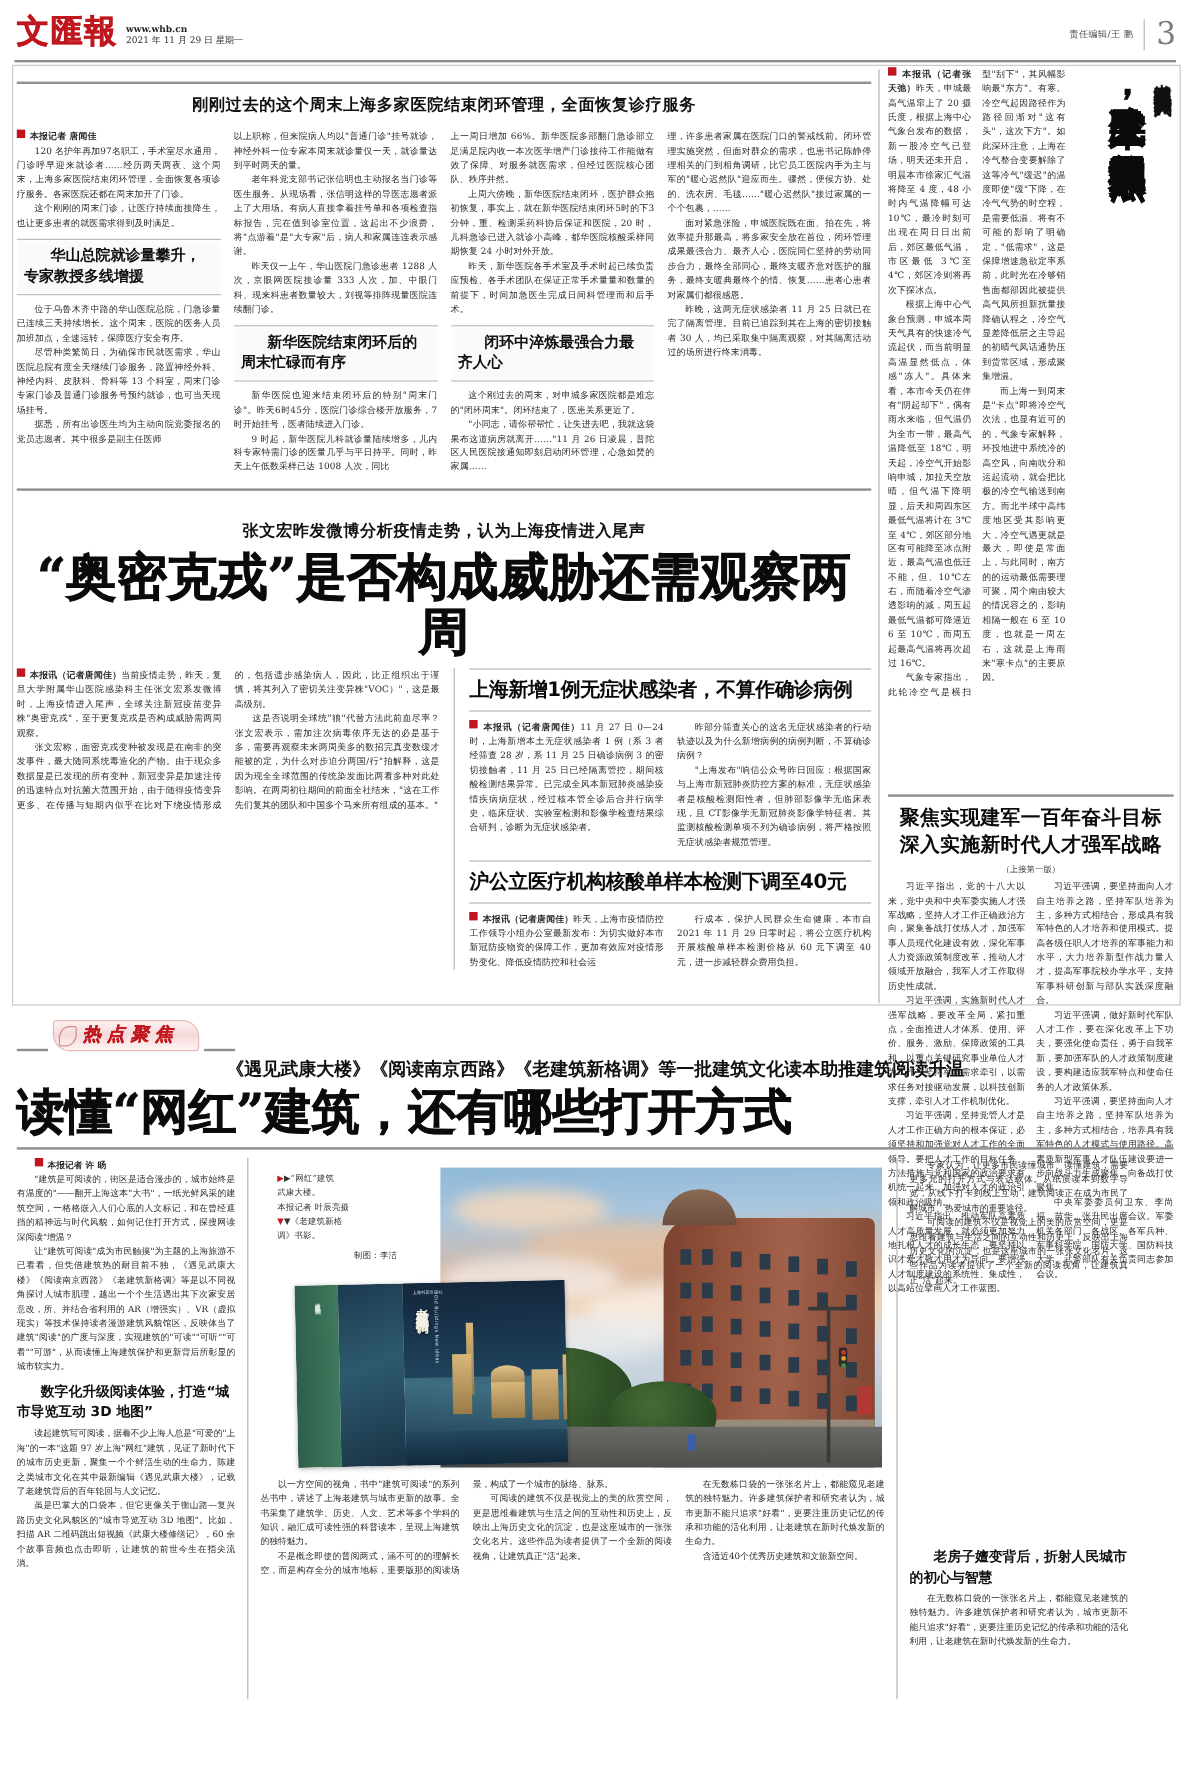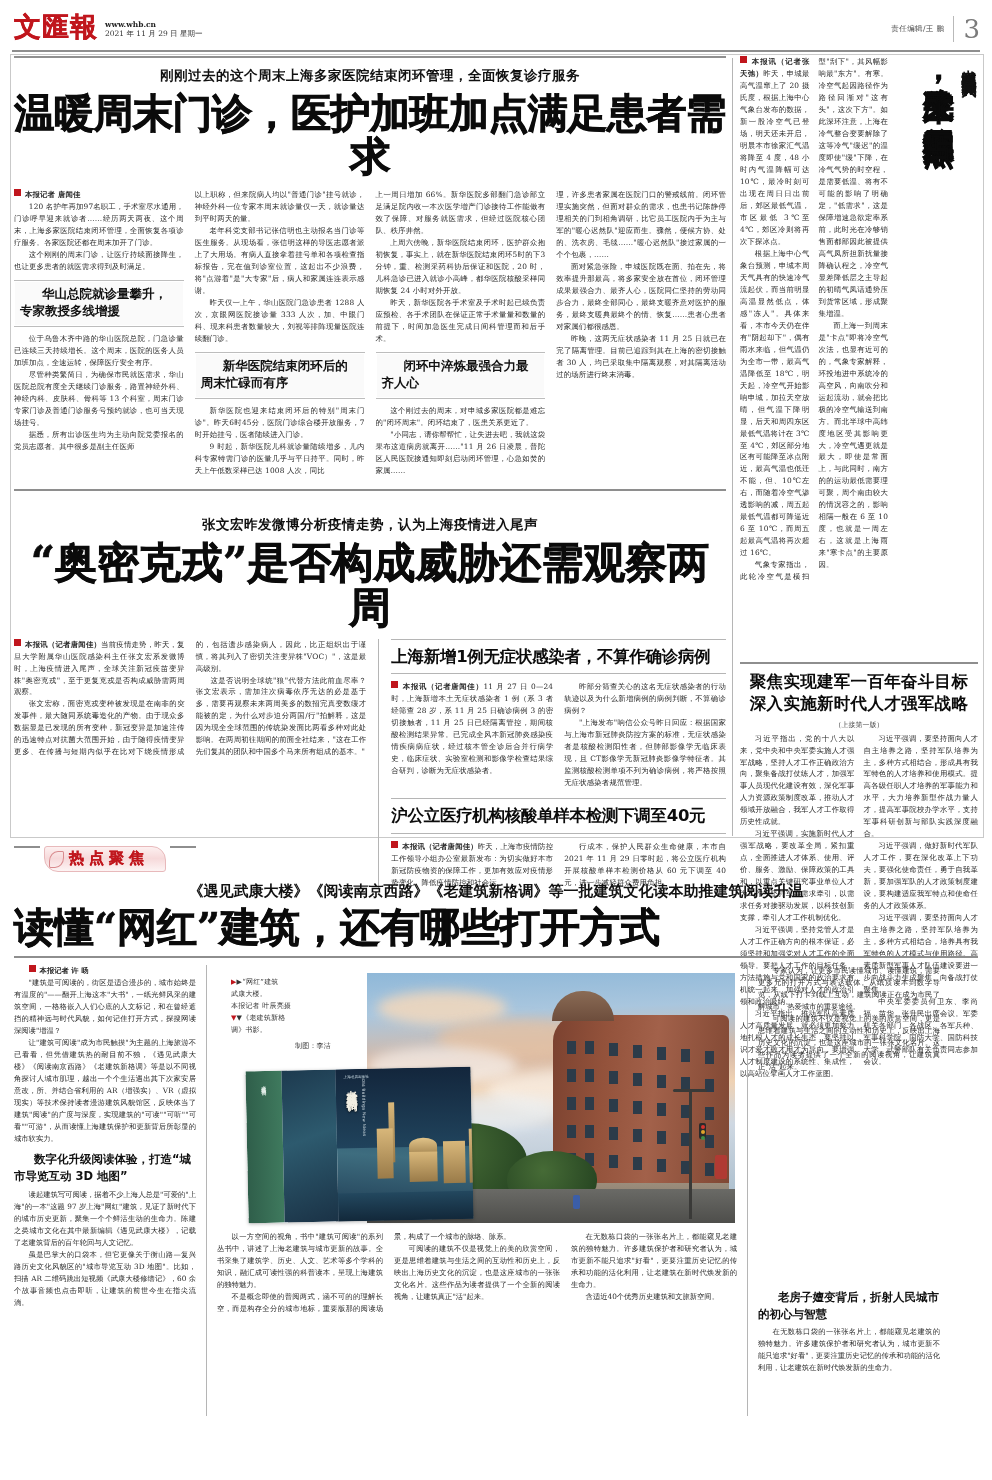--- a/index.html
+++ b/index.html
@@ -37,21 +37,21 @@
   }
   .editor-credit{ font-size:7.5px; color:#4a4a4a; letter-spacing:.4px; }
   .pagenum{
     font-family:"DejaVu Serif","Liberation Serif",serif;
     font-size:26px; color:#7b7b7b; padding-left:9px;
     border-left:1px solid #b9b9b9; line-height:1;
   }
   .rule-main{ position:absolute; left:12px; right:12px; top:50px; height:2px; background:#8e8e8e; }
 
   
-  .col-left { position:absolute; left:14px; top:56px; width:712px; }
+  .col-left { position:absolute; left:14px; top:68px; width:712px; }
   .col-right{ position:absolute; left:740px; top:56px; width:238px; }
   .vdiv-1 { position:absolute; left:732px; top:58px; width:1px; height:778px; background:#b5b5b5; }
 
   
   .kicker{
     font-family:"DejaVu Serif","Liberation Serif",serif;
     font-size:13.5px; text-align:center; color:#111; letter-spacing:.5px;
     font-weight:600;
   }
   .headline-1{
@@ -135,21 +135,21 @@
   .r-head{
     font-family:"DejaVu Serif","Liberation Serif",serif;
     font-weight:bold; font-size:16.5px; text-align:center; color:#0b0b0b;
     line-height:1.35; letter-spacing:.3px;
   }
   .r-note{ text-align:center; font-size:7px; color:#444; margin:4px 0 3px 0;
     font-family:"DejaVu Serif","Liberation Serif",serif; }
 
   
   .bottom{ position:absolute; left:14px; top:846px; width:964px; }
-  .hot-badge{ display:flex; align-items:flex-start; height:30px; }
+  .hot-badge{ display:flex; align-items:flex-end; height:30px;font-style:italic; }
   .badge-line{ width:26px; height:2px; background:#8e8e8e; }
   .badge-shape{
     position:relative; margin:0 4px; padding:2px 16px 3px 24px;
     background:linear-gradient(180deg,#fdf0f0 0%,#f6d9da 48%,#fdf4f4 100%);
     border:1px solid #e8b9bb; border-radius:3px 14px 3px 14px;
     font-family:"DejaVu Serif","Liberation Serif",serif;
     font-weight:bold; font-size:15px; color:#c0161d; letter-spacing:5px;
     -webkit-text-stroke:.3px #c0161d;
   }
   .badge-shape::before{
@@ -283,21 +283,20 @@
 </div>
 <div class="rule-main"></div>
 <div class="frame-outer"></div>
 <div class="vdiv-1"></div>
 
 <div class="col-left">
 
   <div>
     <div class="headline-rule-top"></div>
     <div class="kicker" style="margin-top:9px">刚刚过去的这个周末上海多家医院结束闭环管理，全面恢复诊疗服务</div>
-    <div class="headline-1" style="margin-top:7px">温暖周末门诊，医护加班加点满足患者需求</div>
 
     <div class="lead-art" style="display:flex; gap:11px; margin-top:11px;">
 
       <div style="width:170px">
         <div class="body">
           <p class="noind"><span class="redmark"></span><span class="byline">本报记者 唐闻佳</span></p>
           <p>120 名护年再加97名职工，手术室尽水通用，门诊呼早迎来就诊者……经历两天两夜、这个周末，上海多家医院结束闭环管理，全面恢复各项诊疗服务。各家医院还都在周末加开了门诊。</p>
           <p>这个刚刚的周末门诊，让医疗持续面接降生，也让更多患者的就医需求得到及时满足。</p>
         </div>
         <div class="subhead-box">

